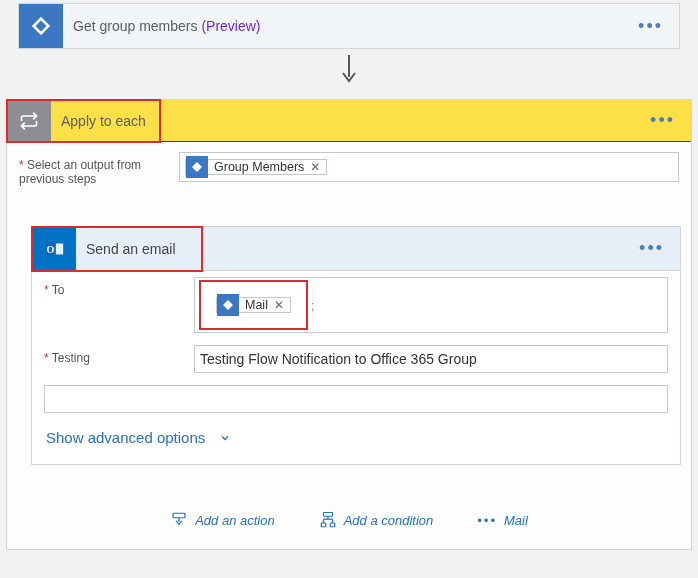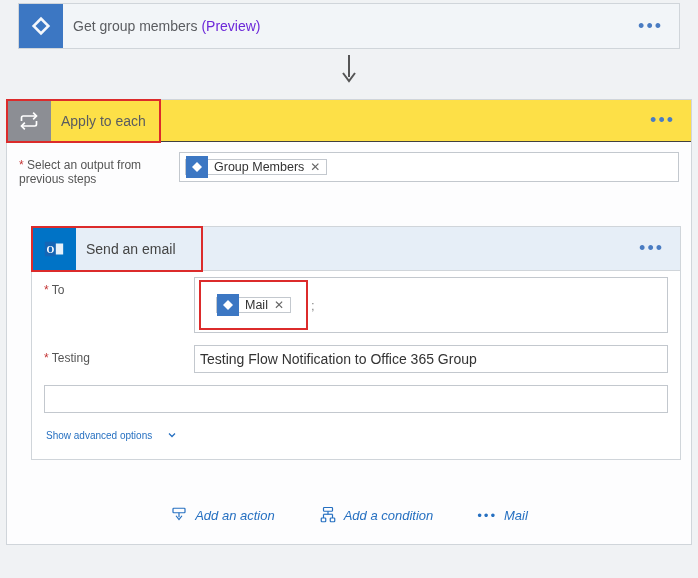--- a/index.html
+++ b/index.html
@@ -137,21 +137,21 @@
     height: 44px;
     border-bottom: 1px solid #d0d5da;
     padding-right: 10px;
   }
   .email-body .field-row { padding: 6px 12px; }
   .email-body .field-label { width: 140px; }
   .email-body .field-input { min-height: 28px; }
 
   .show-adv {
     color: #2670c1;
-    font-size: 10px;
+    font-size: 15px;
     padding: 10px 14px 18px;
     cursor: pointer;
     display: flex;
     align-items: center;
     gap: 14px;
   }
 
   .footer-actions {
     display: flex;
     justify-content: center;

